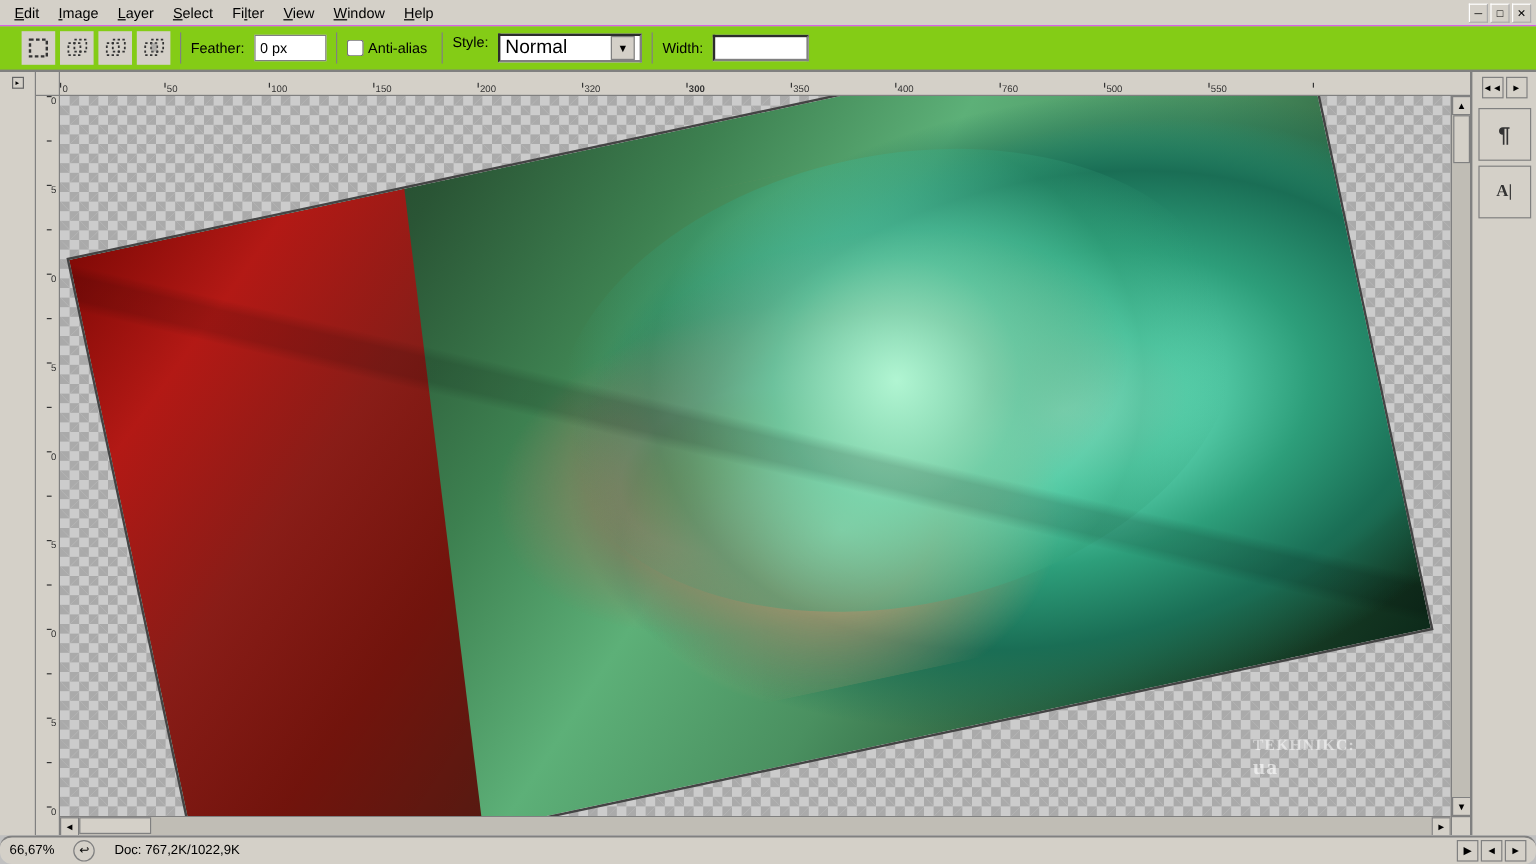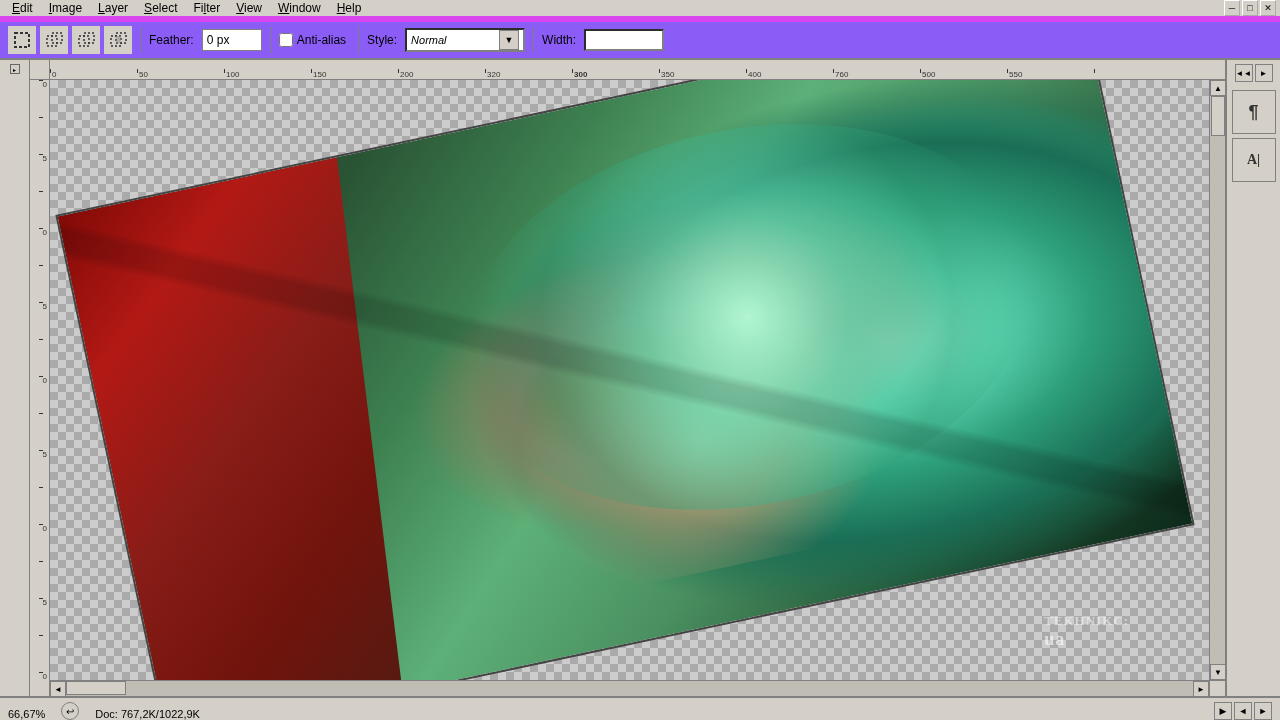--- a/index.html
+++ b/index.html
@@ -11,42 +11,42 @@
       font-size: 12px;
       background: #c0c0c0;
       user-select: none;
     }
 
     
     #menu-bar {
       display: flex;
       align-items: center;
       background: #d4d0c8;
-      border-bottom: 6px solid #d946ef;
+      border-bottom: 1px solid #d946ef;
       height: 22px;
       padding: 0 4px;
     }
     .menu-item {
       padding: 2px 8px;
       cursor: pointer;
       font-size: 12px;
       color: #000;
     }
     .menu-item span {
       text-decoration: underline;
     }
 
     
     #toolbar {
       display: flex;
       align-items: center;
-      background: #8b5cf6;
+      background: #84cc16;
       border-bottom: 2px solid #808080;
       height: 38px;
-      padding: 0 8px;
+      padding: 0 18px;
       gap: 4px;
     }
 
     .tool-btn {
       width: 28px;
       height: 28px;
       background: #d4d0c8;
       border: 1px solid transparent;
       display: flex;
       align-items: center;
@@ -78,39 +78,38 @@
     }
 
     .toolbar-checkbox-group {
       display: flex;
       align-items: center;
       gap: 4px;
     }
 
     .toolbar-select-wrapper {
       display: flex;
-      align-items: center;
+      align-items: flex-start;
       gap: 4px;
     }
 
     .style-dropdown {
       display: flex;
       align-items: center;
       background: #fff;
       border: 2px inset #808080;
       height: 24px;
       padding: 0 4px;
       min-width: 120px;
       cursor: pointer;
       position: relative;
     }
     .style-dropdown span {
       flex: 1;
-      font-size: 11px;
-      font-style: italic;
+      font-size: 16px;
     }
     .style-dropdown .dropdown-arrow {
       width: 20px;
       height: 20px;
       background: #d4d0c8;
       border: 1px solid #808080;
       display: flex;
       align-items: center;
       justify-content: center;
       font-size: 9px;
@@ -257,24 +256,25 @@
       font-weight: bold;
       color: #333;
     }
 
     
     #status-bar {
       height: 24px;
       background: #d4d0c8;
       border-top: 2px solid #808080;
       display: flex;
-      align-items: flex-end;
+      align-items: center;
       padding: 0 8px;
       gap: 16px;
       font-size: 11px;
+      border-radius: 10px;
     }
 
     .status-btn {
       width: 18px;
       height: 18px;
       background: #d4d0c8;
       border: 1px solid #808080;
       display: flex;
       align-items: center;
       justify-content: center;

